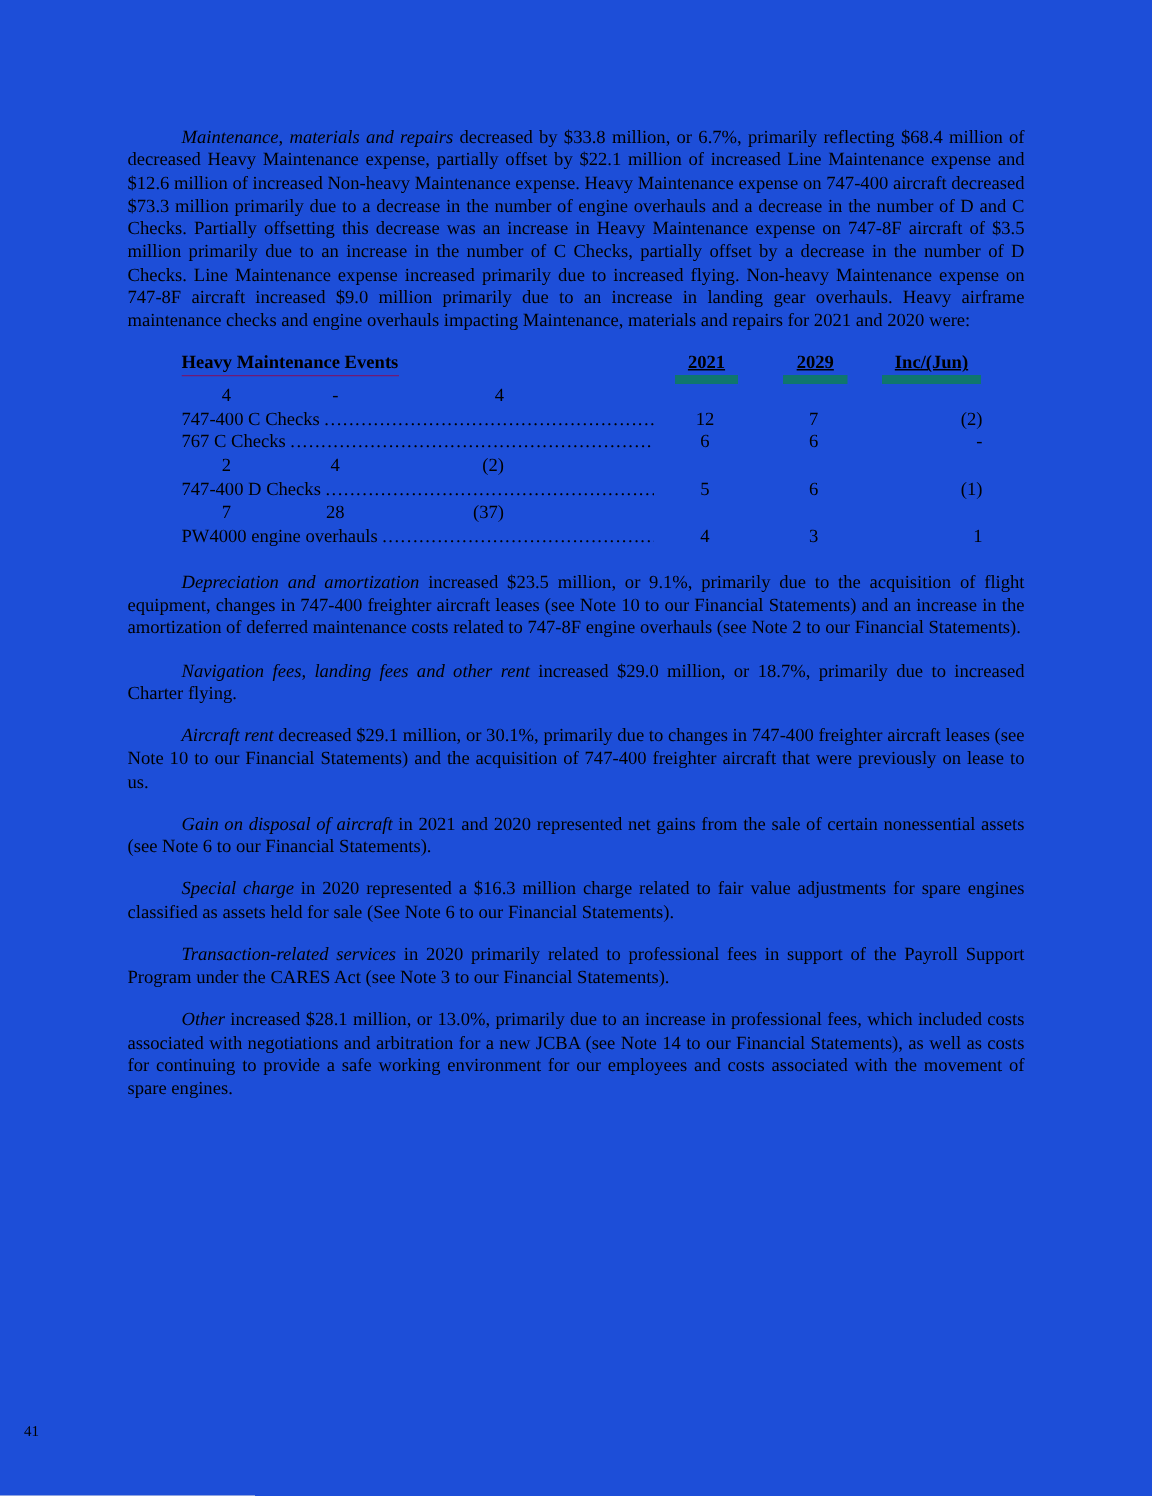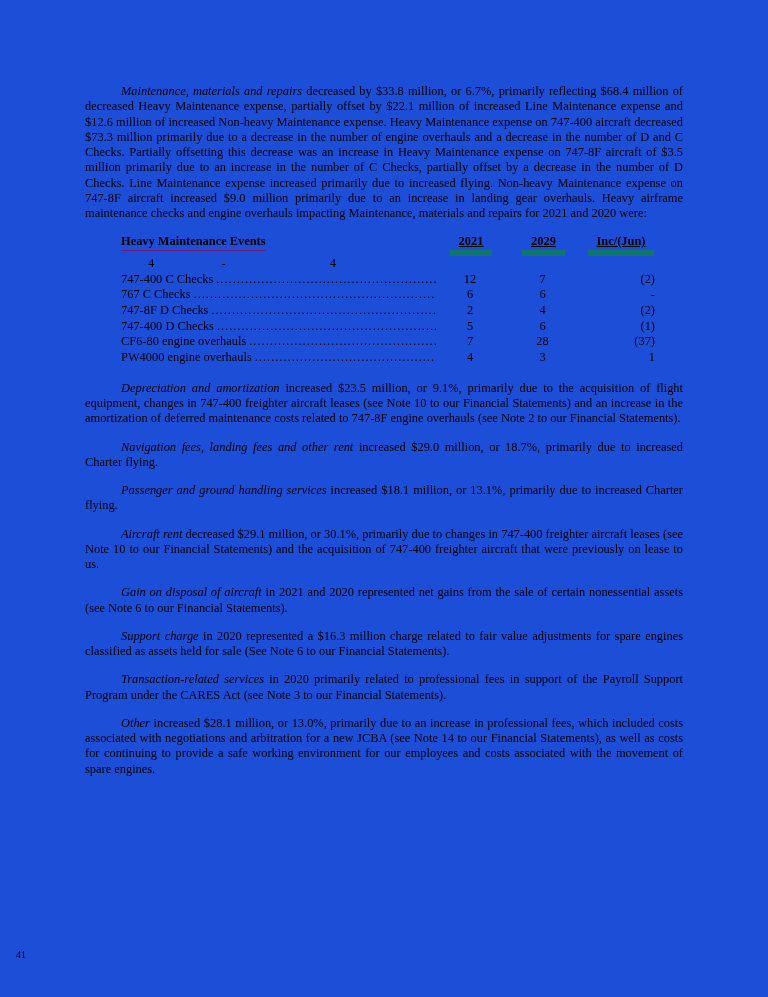--- a/index.html
+++ b/index.html
@@ -127,65 +127,56 @@
           <div class="trow">
             <span class="tlabel">
               <span>767 C Checks</span>
               <span class="dots"></span>
             </span>
             <span class="tcol c1">6</span>
             <span class="tcol c2">6</span>
             <span class="tcol c3">-</span>
           </div>
           <div class="trow">
-            <span class="tlabel">
-              <span>747-8F D Checks</span>
-              <span class="dots"></span>
-            </span>
             <span class="tcol c1">2</span>
             <span class="tcol c2">4</span>
             <span class="tcol c3">(2)</span>
           </div>
           <div class="trow">
             <span class="tlabel">
               <span>747-400 D Checks</span>
               <span class="dots"></span>
             </span>
             <span class="tcol c1">5</span>
             <span class="tcol c2">6</span>
             <span class="tcol c3">(1)</span>
           </div>
           <div class="trow">
-            <span class="tlabel">
-              <span>CF6-80 engine overhauls</span>
-              <span class="dots"></span>
-            </span>
             <span class="tcol c1">7</span>
             <span class="tcol c2">28</span>
             <span class="tcol c3">(37)</span>
           </div>
           <div class="trow">
             <span class="tlabel">
               <span>PW4000 engine overhauls</span>
               <span class="dots"></span>
             </span>
             <span class="tcol c1">4</span>
             <span class="tcol c2">3</span>
             <span class="tcol c3">1</span>
           </div>
         </div>
     </div>
 
     <div id="body-paragraphs">
         <p class="para"><span class="ital">Depreciation and amortization</span><span> increased $23.5 million, or 9.1%, primarily due to the acquisition of flight equipment, changes in 747-400 freighter aircraft leases (see Note 10 to our Financial Statements) and an increase in the amortization of deferred maintenance costs related to 747-8F engine overhauls (see Note 2 to our Financial Statements).</span></p>
         <p class="para"><span class="ital">Navigation fees, landing fees and other rent</span><span> increased $29.0 million, or 18.7%, primarily due to increased Charter flying.</span></p>
-        <p class="para"><span class="ital">Passenger and ground handling services</span><span> increased $18.1 million, or 13.1%, primarily due to increased Charter flying.</span></p>
         <p class="para"><span class="ital">Aircraft rent</span><span> decreased $29.1 million, or 30.1%, primarily due to changes in 747-400 freighter aircraft leases (see Note 10 to our Financial Statements) and the acquisition of 747-400 freighter aircraft that were previously on lease to us.</span></p>
         <p class="para"><span class="ital">Gain on disposal of aircraft</span><span> in 2021 and 2020 represented net gains from the sale of certain nonessential assets (see Note 6 to our Financial Statements).</span></p>
-        <p class="para"><span class="ital">Support charge</span><span> in 2020 represented a $16.3 million charge related to fair value adjustments for spare engines classified as assets held for sale (See Note 6 to our Financial Statements).</span></p>
+        <p class="para"><span class="ital">Special charge</span><span> in 2020 represented a $16.3 million charge related to fair value adjustments for spare engines classified as assets held for sale (See Note 6 to our Financial Statements).</span></p>
         <p class="para"><span class="ital">Transaction-related services</span><span> in 2020 primarily related to professional fees in support of the Payroll Support Program under the CARES Act (see Note 3 to our Financial Statements).</span></p>
         <p class="para"><span class="ital">Other</span><span> increased $28.1 million, or 13.0%, primarily due to an increase in professional fees, which included costs associated with negotiations and arbitration for a new JCBA (see Note 14 to our Financial Statements), as well as costs for continuing to provide a safe working environment for our employees and costs associated with the movement of spare engines.</span></p>
       </div>
 
   </div>
 
   <div class="page-number">41</div>
 </div>
 
 </body></html>

